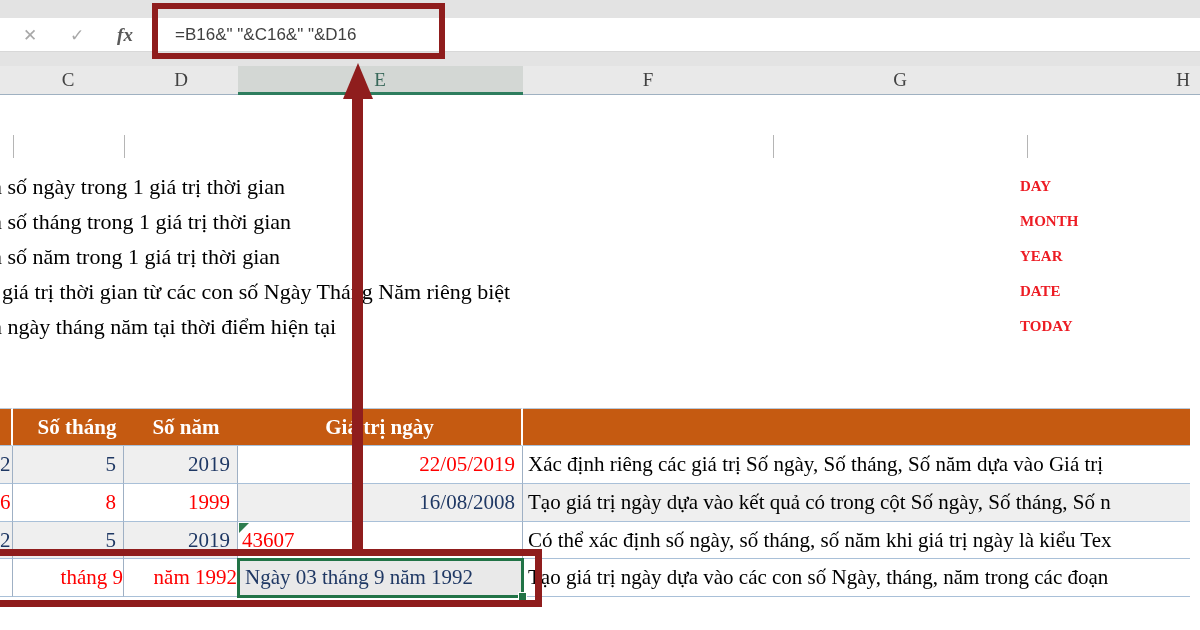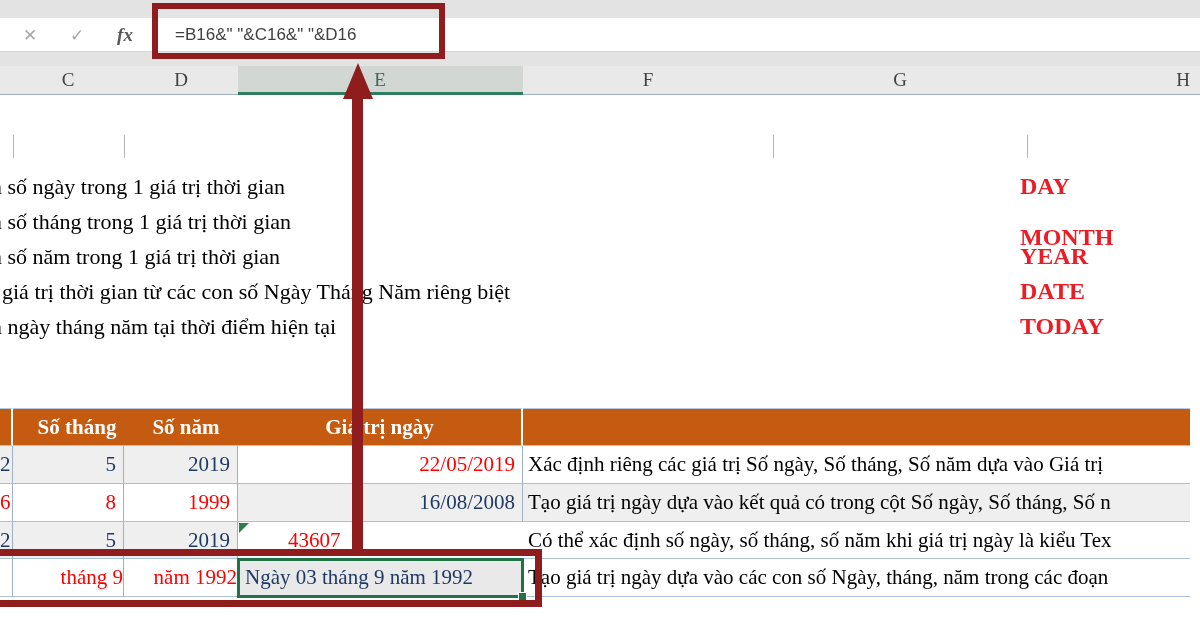--- a/index.html
+++ b/index.html
@@ -18,21 +18,21 @@
 
   
   .col-band { position:absolute; left:0; top:66px; width:1200px; height:29px; background:#e9e9e9; border-bottom:1px solid #9fb1c1; }
   .col-div { position:absolute; top:69px; width:1px; height:23px; background:#b5b5b5; }
   .col-label { position:absolute; top:0; height:28px; line-height:28px; transform:translateX(-50%); font-size:19px; color:#424242; }
   .col-sel { position:absolute; left:238px; top:66px; width:285px; height:29px; background:#d3d7d4; border-bottom:3px solid #2e7d5e; }
   .col-sel .col-label { color:#38685a; }
 
   
   .note-line { position:absolute; height:35px; line-height:35px; font-size:22px; color:#000; white-space:nowrap; }
-  .fn-label { position:absolute; left:1020px; height:35px; line-height:35px; font-size:24px; font-weight:bold; color:#ed1c24; }
+  .fn-label { position:absolute; left:1020px; height:35px; line-height:35px; font-size:15px; font-weight:bold; color:#ed1c24; }
 
   
   .cell { position:absolute; overflow:hidden; white-space:nowrap; font-size:21px; border-right:1px solid #9fb0c4; border-bottom:1px solid #a9c0d8; }
   .hdr { background:#C55A11; color:#ffffff; font-weight:bold; text-align:center; border-right:2px solid #ffffff; border-bottom:1px solid #a9c0d8; border-top:1px solid #b9c9da; line-height:37px; }
   .right { text-align:right; padding-right:7px; }
   .left  { text-align:left;  padding-left:7px; }
   .navy { color:#1f3864; }
   .red  { color:#fe0000;text-align:right; }
   .blk  { color:#000000; }
   .bg-g { background:#efefef; }
@@ -80,21 +80,21 @@
   <div class="col-label" style="left:142px">E</div>
 </div>
 
 <div class="note-line" style="left:-9px; top:169px">n số ngày trong 1 giá trị thời gian</div>
 <div class="note-line" style="left:-9px; top:204px">n số tháng trong 1 giá trị thời gian</div>
 <div class="note-line" style="left:-9px; top:239px">n số năm trong 1 giá trị thời gian</div>
 <div class="note-line" style="left:2px;  top:274px">giá trị thời gian từ các con số Ngày Tháng Năm riêng biệt</div>
 <div class="note-line" style="left:-9px; top:309px">n ngày tháng năm tại thời điểm hiện tại</div>
 
 <div class="fn-label" style="top:169px">DAY</div>
-<div class="fn-label" style="top:220px">MONTH</div>
+<div class="fn-label" style="top:204px">MONTH</div>
 <div class="fn-label" style="top:239px">YEAR</div>
 <div class="fn-label" style="top:274px">DATE</div>
 <div class="fn-label" style="top:309px">TODAY</div>
 
 <div class="cell hdr" style="left:0; top:408px; width:13px; height:38px;"></div>
 <div class="cell hdr rowline" style="left:13px; top:408px; width:130px; height:38px;">Số tháng</div>
 <div class="cell hdr rowline" style="left:124px; top:408px; width:126px; height:38px;">Số năm</div>
 <div class="cell hdr rowline" style="left:238px; top:408px; width:285px; height:38px;">Giá trị ngày</div>
 <div class="cell hdr rowline" style="left:523px; top:408px; width:667px; height:38px; border-right:none;">
   
@@ -108,21 +108,21 @@
 
 <div class="cell bg-w red rowline" style="left:0; top:484px; width:13px; height:38px; text-align:right; padding-right:2px;">6</div>
 <div class="cell bg-w red right rowline" style="left:13px; top:484px; width:111px; height:38px;">8</div>
 <div class="cell bg-w red right rowline" style="left:124px; top:484px; width:114px; height:38px;">1999</div>
 <div class="cell bg-g navy right rowline" style="left:238px; top:484px; width:285px; height:38px;">16/08/2008</div>
 <div class="cell bg-g blk left rowline" style="left:523px; top:484px; width:667px; height:38px; border-right:none; padding-left:5px;">Tạo giá trị ngày dựa vào kết quả có trong cột Số ngày, Số tháng, Số n</div>
 
 <div class="cell bg-g navy rowline" style="left:0; top:522px; width:13px; height:37px; text-align:right; padding-right:2px;">2</div>
 <div class="cell bg-g navy right rowline" style="left:13px; top:522px; width:111px; height:37px;">5</div>
 <div class="cell bg-g navy right rowline" style="left:124px; top:522px; width:114px; height:37px;">2019</div>
-<div class="cell bg-w red rowline" style="left:238px; top:522px; width:285px; height:37px; text-align:left; padding-left:4px;margin-left:46px;">43607</div>
+<div class="cell bg-w red rowline" style="left:238px; top:522px; width:285px; height:37px; text-align:left; padding-left:4px;">43607</div>
 <div class="cell bg-w blk left rowline" style="left:523px; top:522px; width:667px; height:37px; border-right:none; padding-left:5px;">Có thể xác định số ngày, số tháng, số năm khi giá trị ngày là kiểu Tex</div>
 <div class="err-triangle"></div>
 
 <div class="cell bg-w rowline" style="left:0; top:559px; width:13px; height:38px;"></div>
 <div class="cell bg-w red left rowline" style="left:13px; top:559px; width:111px; height:38px;">tháng 9</div>
 <div class="cell bg-w red left rowline" style="left:124px; top:559px; width:114px; height:38px;">năm 1992</div>
 <div class="cell bg-sel navy left rowline" style="left:238px; top:559px; width:285px; height:38px;">Ngày 03 tháng 9 năm 1992</div>
 <div class="cell bg-w blk left rowline" style="left:523px; top:559px; width:667px; height:38px; border-right:none; padding-left:5px;">Tạo giá trị ngày dựa vào các con số Ngày, tháng, năm trong các đoạn</div>
 
 <div class="sel-rect">

